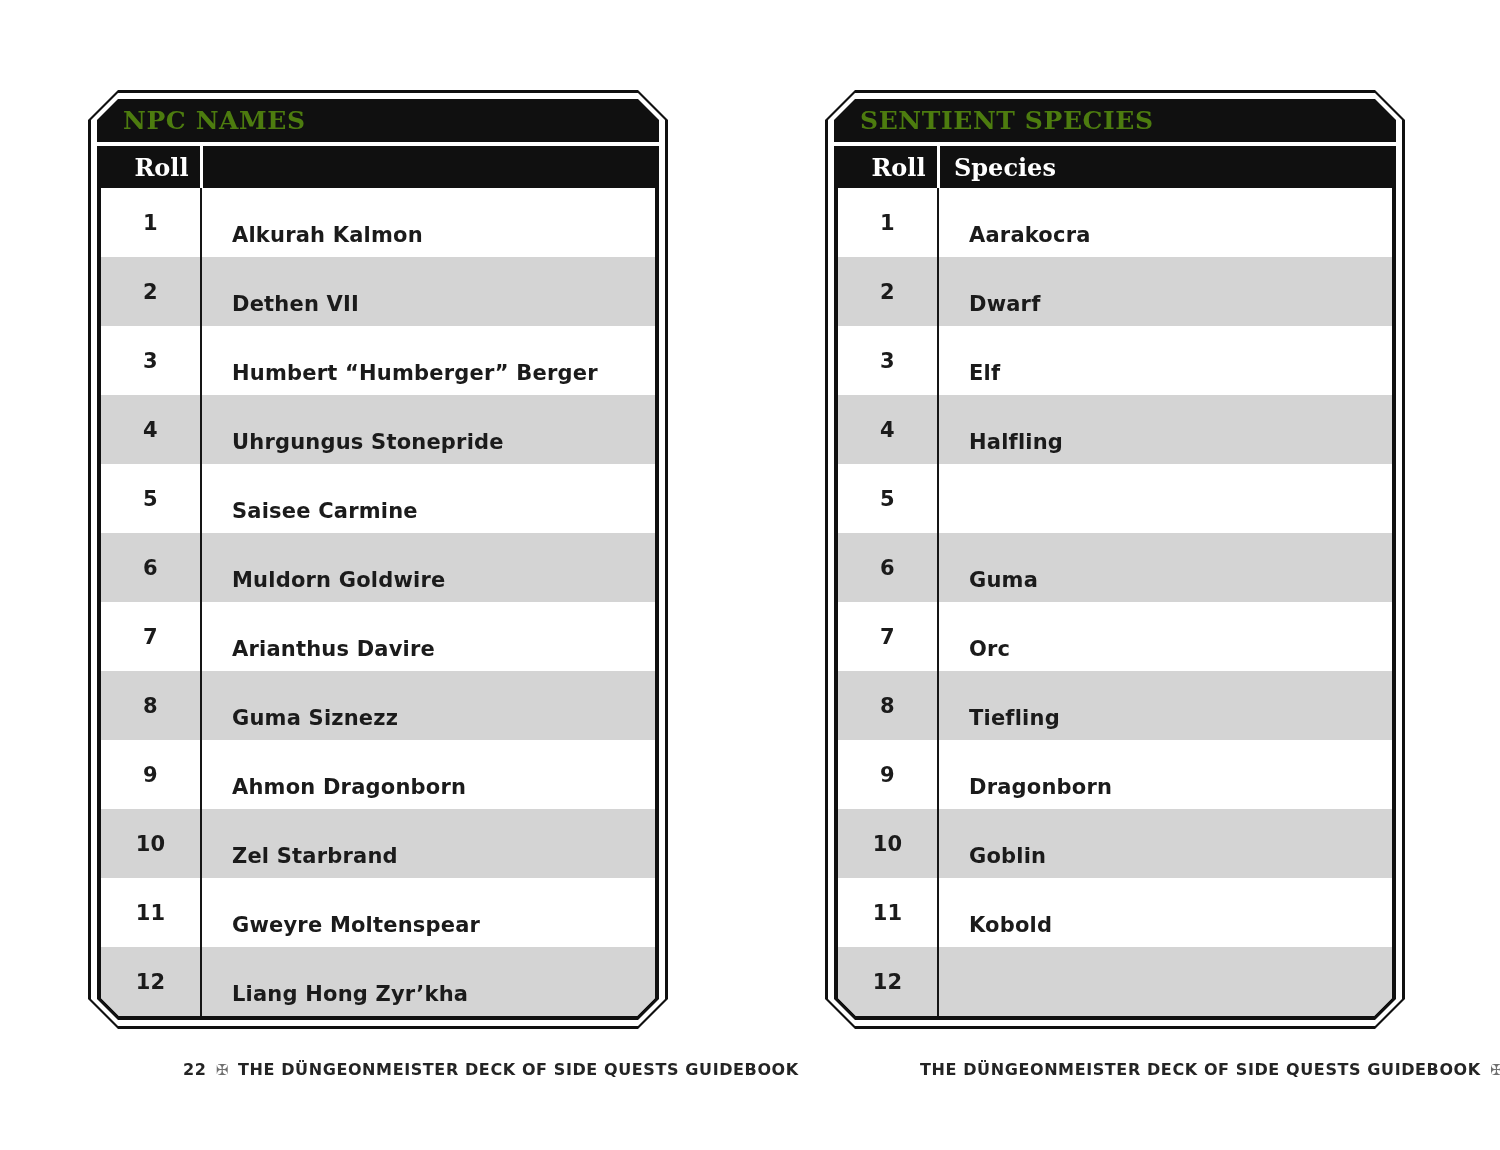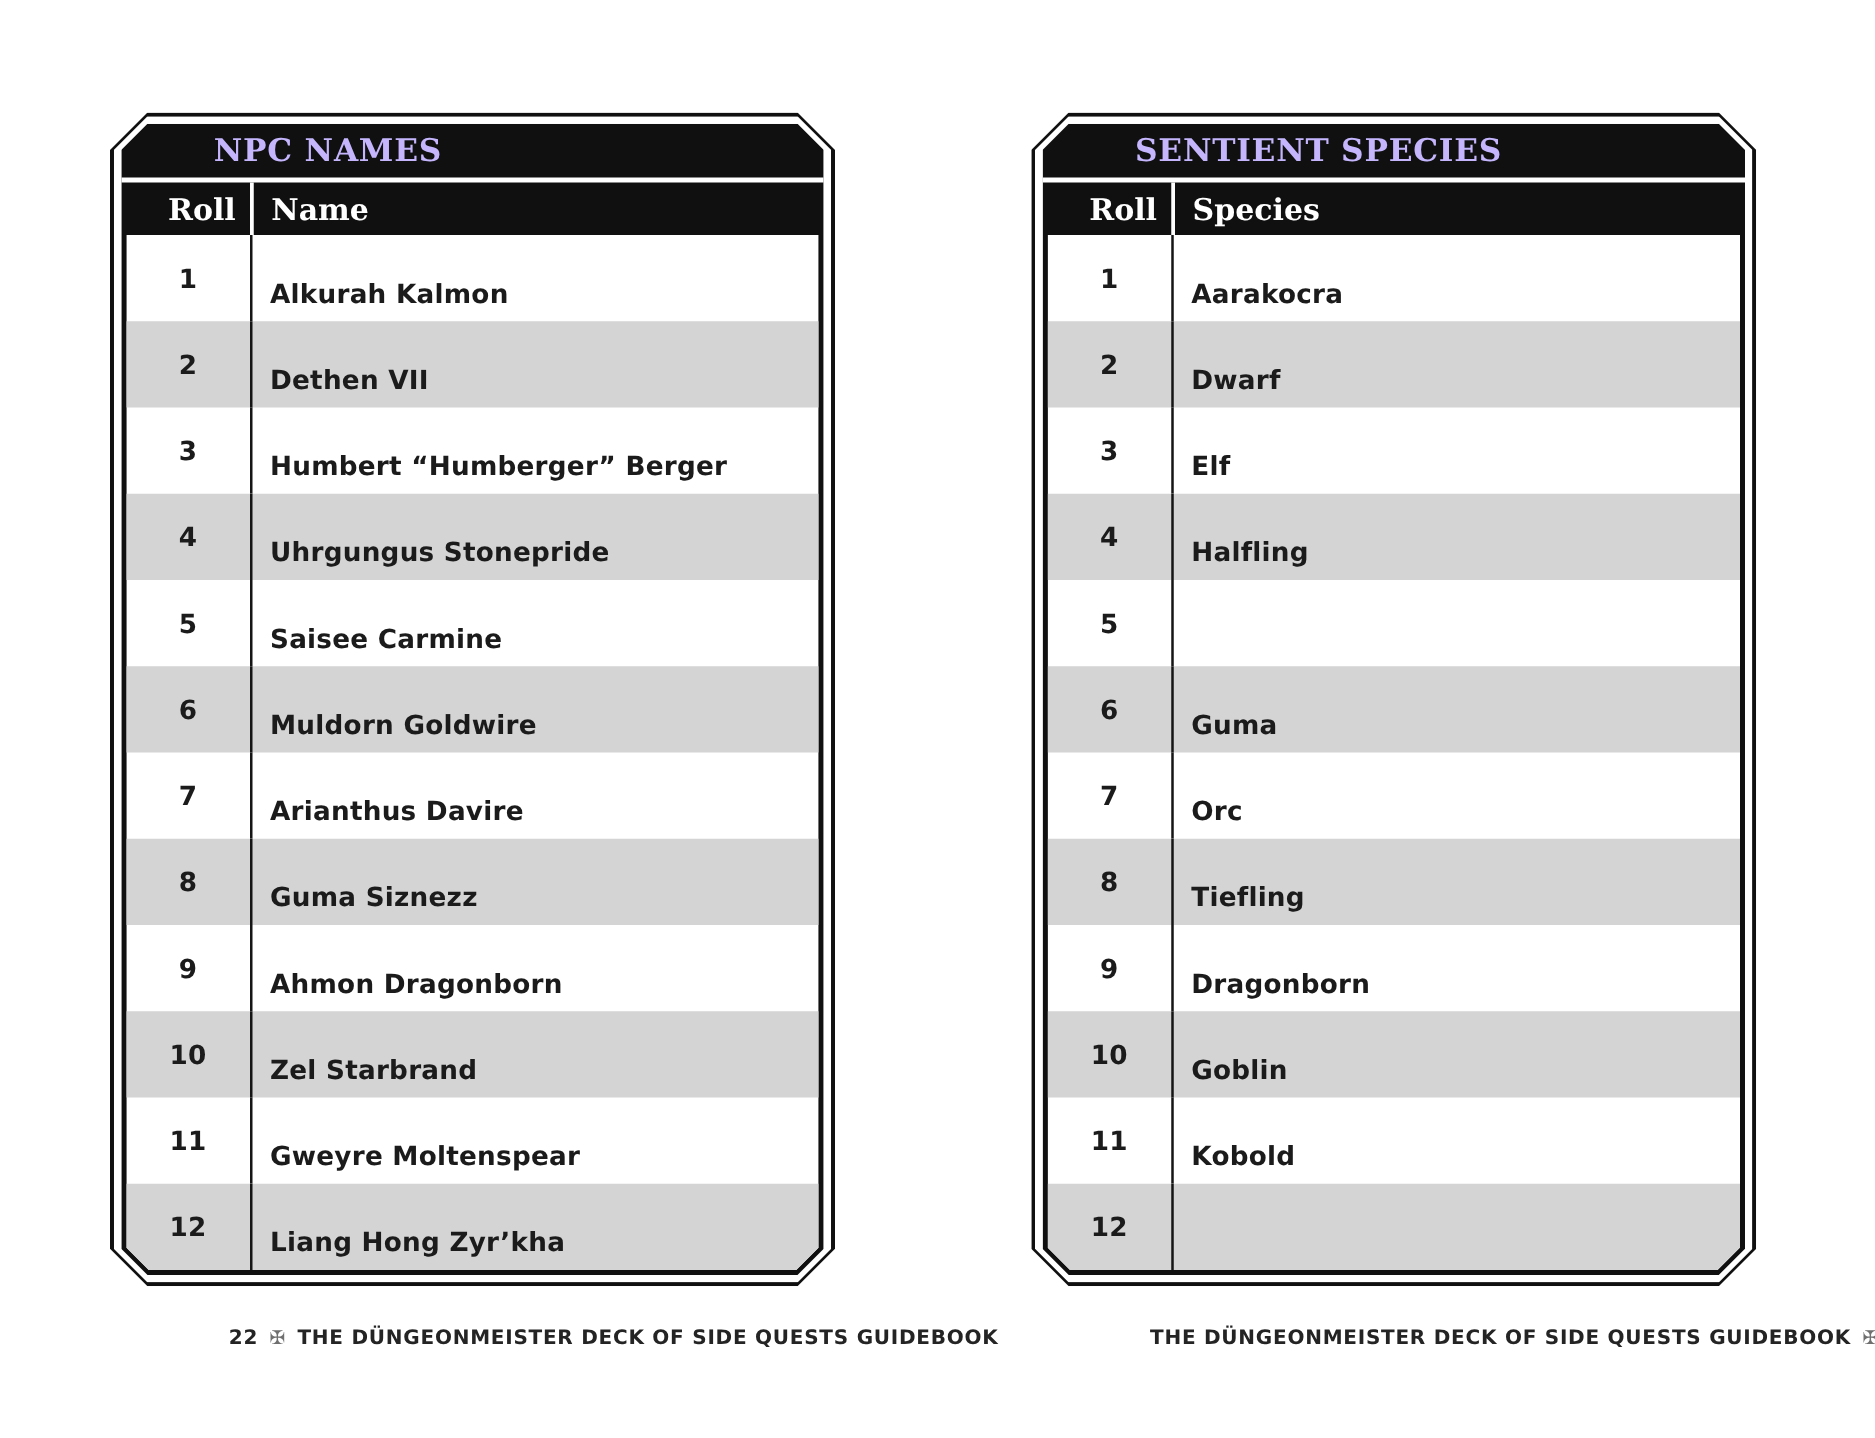--- a/index.html
+++ b/index.html
@@ -40,27 +40,26 @@
                        100% calc(100% - 21px), calc(100% - 21px) 100%,
                        21px 100%, 0 calc(100% - 21px), 0 21px);
     display: flex;
     flex-direction: column;
   }
   .title-band {
     height: 43px;
     display: flex;
     align-items: center;
     padding-left: 26px;
-    color: #c4b5fd;
+    color: #4d7c0f;
     font-family: "DejaVu Serif", serif;
     font-weight: bold;
     font-size: 25px;
     letter-spacing: 0.6px;
     flex: 0 0 auto;
-    margin-left: 48px;
   }
   .title-sep { height: 4px; background: #ffffff; flex: 0 0 auto; }
   .head-row {
     height: 42px;
     display: flex;
     align-items: stretch;
     color: #ffffff;
     font-family: "DejaVu Serif", serif;
     font-weight: bold;
     font-size: 24px;
@@ -96,21 +95,21 @@
   }
   .row:nth-child(even) { background: #d4d4d4; }
   .cell-roll {
     width: 101px;
     display: flex; align-items: center; justify-content: center;
     border-right: 2px solid #151515;
   }
   .cell-name {
     flex: 1;
     display: flex; align-items: center;
-    padding-left: 14px;
+    padding-left: 30px;
     margin-top: 24px;
   }
   
   .footers-row {
     display: flex;
     gap: 157px;
     padding-left: 88px;
     margin-top: 31px;
     justify-content: flex-end;
   }
@@ -137,21 +136,20 @@
   <div class="tables-row">
 
     <div class="card-outer">
       <div class="card-mid">
         <div class="card-inner">
           <div class="title-band">NPC NAMES</div>
           <div class="title-sep"></div>
           <div class="head-row">
             <div class="head-roll">Roll</div>
             <div class="head-vsep"></div>
-            <div class="head-name">Name</div>
           </div>
           <div class="rows-wrap">
               <div class="row">
                 <div class="cell-roll">1</div>
                 <div class="cell-name">Alkurah Kalmon</div>
               </div>
               <div class="row">
                 <div class="cell-roll">2</div>
                 <div class="cell-name">Dethen VII</div>
               </div>

